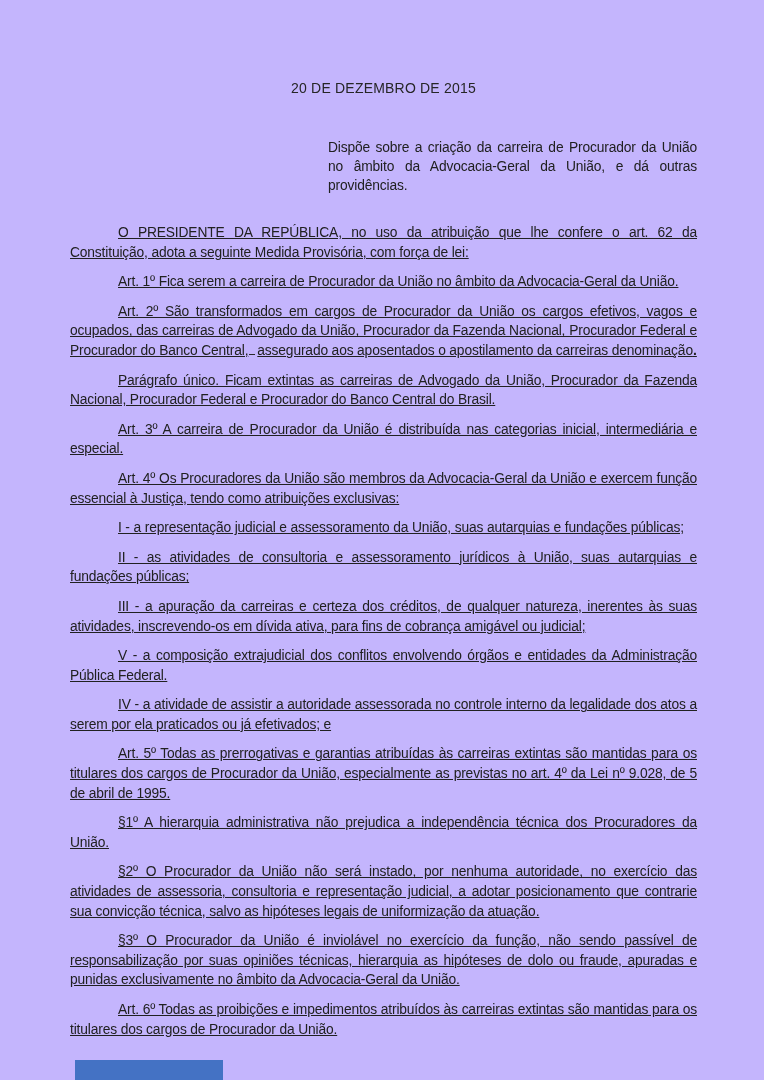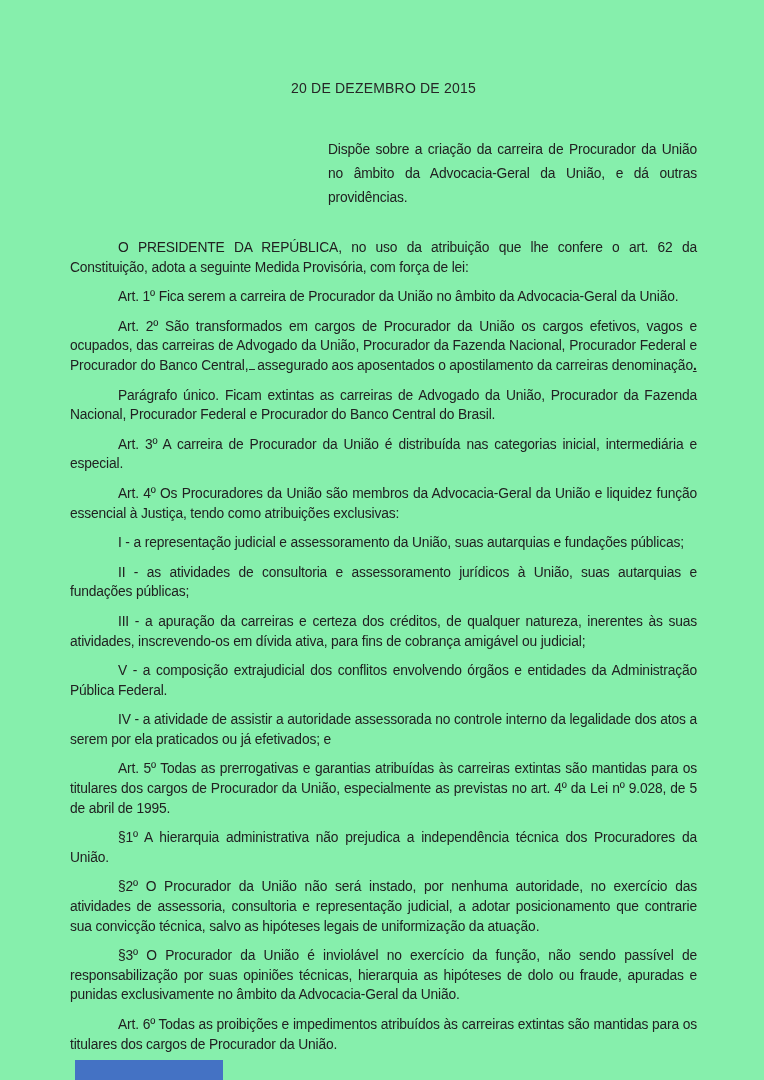--- a/index.html
+++ b/index.html
@@ -1,48 +1,49 @@
 <!DOCTYPE html>
 <html lang="pt"><head>
 <meta charset="utf-8">
 <style>
   html, body { margin: 0; padding: 0; background: #ffffff; }
   .page {
     position: relative;
     width: 764px;
     height: 1080px;
-    background: #86efac;
+    background: #c4b5fd;
     overflow: hidden;
     box-sizing: border-box;
     padding: 78px 67px 0 70px;
     font-family: "Liberation Sans", "DejaVu Sans", sans-serif;
     color: #212121;
     -webkit-font-smoothing: antialiased;
   }
   .date-heading {
     text-align: center;
     font-size: 14px;
     line-height: 20px;
     letter-spacing: 0.2px;
     color: #262626;
   }
   .ementa {
     margin: 40px 0 0 258px;
     text-align: justify;
     font-size: 13.8px;
-    line-height: 24px;
+    line-height: 19px;
     letter-spacing: -0.15px;
   }
   p.body {
     margin: 10px 0;
     text-align: justify;
     text-indent: 48px;
     font-size: 13.8px;
     line-height: 19.6px;
     letter-spacing: -0.15px;
+    text-decoration: underline;
   }
   p.body.first { margin-top: 28px; }
   .endmark {
     font-weight: bold;
     text-decoration: underline;
   }
   .uspace {
     display: inline-block;
     width: 6px;
     height: 3px;
@@ -70,21 +71,21 @@
   <p class="body first">O PRESIDENTE DA REPÚBLICA, no uso da atribuição que lhe confere o art. 62 da Constituição, adota a seguinte Medida Provisória, com força de lei:</p>
 
   <p class="body">Art. 1º Fica serem a carreira de Procurador da União no âmbito da Advocacia-Geral da União.</p>
 
   <p class="body"><span>Art. 2º São transformados em cargos de Procurador da União os cargos efetivos, vagos e ocupados, das carreiras de Advogado da União, Procurador da Fazenda Nacional, Procurador Federal e Procurador do Banco Central,</span><span class="uspace"></span><span>assegurado aos aposentados o apostilamento da carreiras denominação</span><span class="endmark">.</span></p>
 
   <p class="body">Parágrafo único. Ficam extintas as carreiras de Advogado da União, Procurador da Fazenda Nacional, Procurador Federal e Procurador do Banco Central do Brasil.</p>
 
   <p class="body">Art. 3º A carreira de Procurador da União é distribuída nas categorias inicial, intermediária e especial.</p>
 
-  <p class="body">Art. 4º Os Procuradores da União são membros da Advocacia-Geral da União e liquidez função essencial à Justiça, tendo como atribuições exclusivas:</p>
+  <p class="body">Art. 4º Os Procuradores da União são membros da Advocacia-Geral da União e exercem função essencial à Justiça, tendo como atribuições exclusivas:</p>
 
   <p class="body">I - a representação judicial e assessoramento da União, suas autarquias e fundações públicas;</p>
 
   <p class="body">II - as atividades de consultoria e assessoramento jurídicos à União, suas autarquias e fundações públicas;</p>
 
   <p class="body">III - a apuração da carreiras e certeza dos créditos, de qualquer natureza, inerentes às suas atividades, inscrevendo-os em dívida ativa, para fins de cobrança amigável ou judicial;</p>
 
   <p class="body">V - a composição extrajudicial dos conflitos envolvendo órgãos e entidades da Administração Pública Federal.</p>
 
   <p class="body">IV - a atividade de assistir a autoridade assessorada no controle interno da legalidade dos atos a serem por ela praticados ou já efetivados; e</p>

